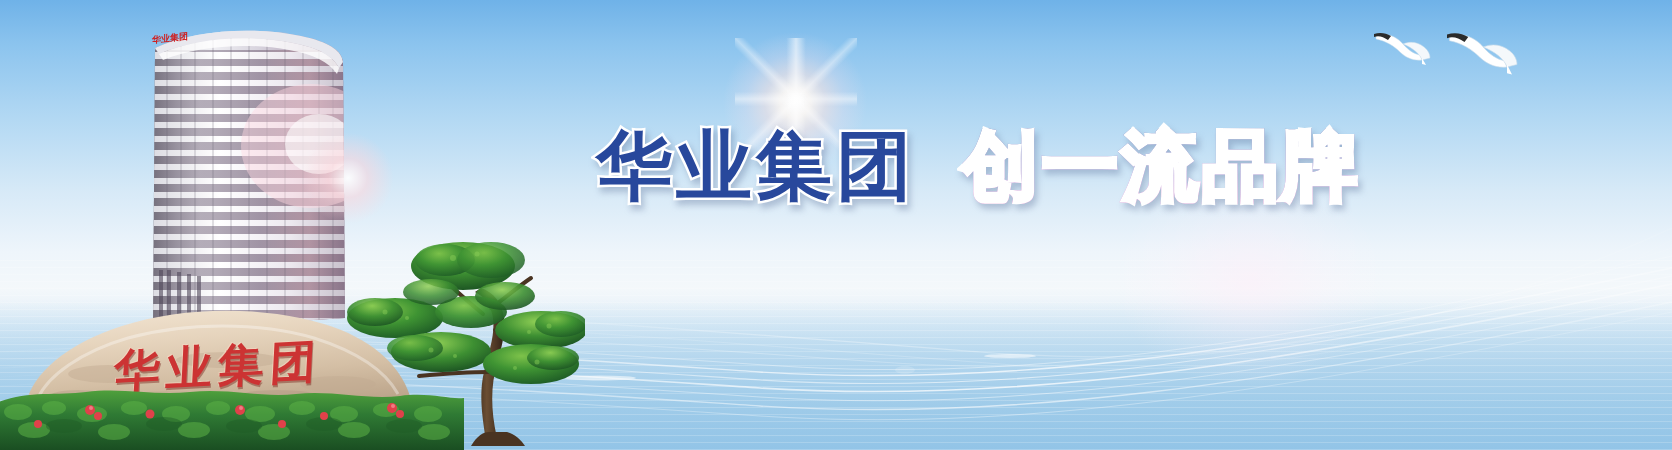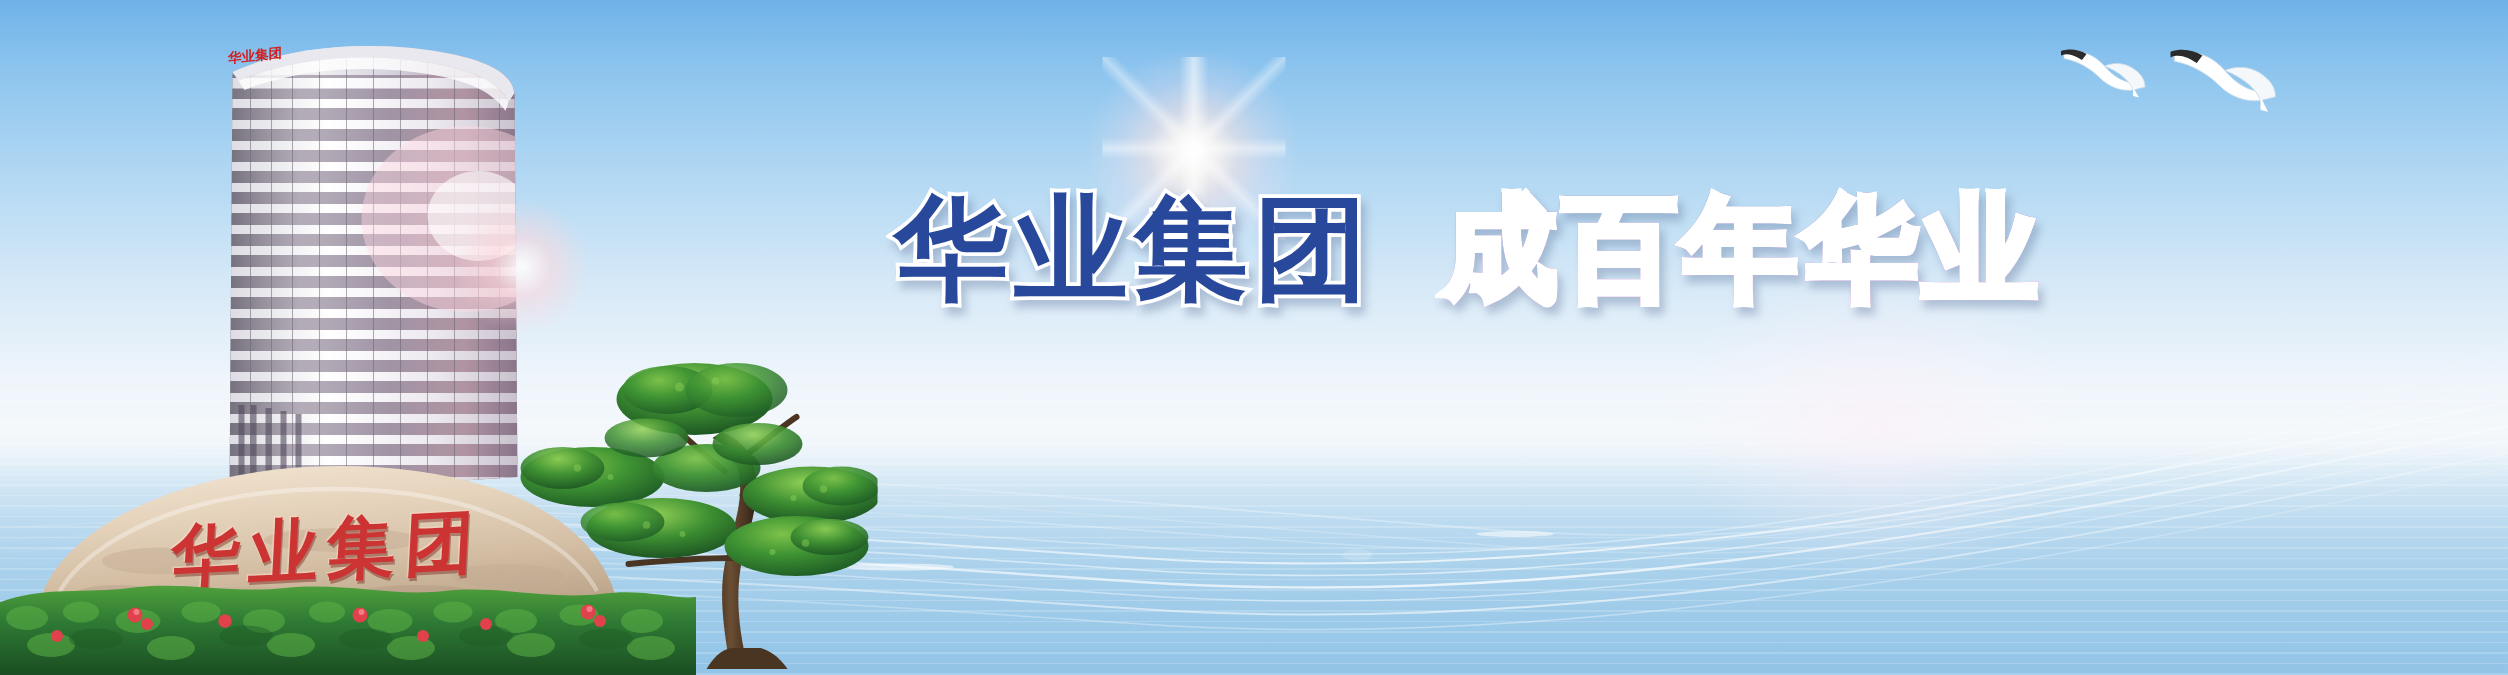--- a/index.html
+++ b/index.html
@@ -449,17 +449,17 @@
     <g fill="#f58b93" opacity=".8">
       <circle cx="97" cy="28" r="2"></circle>
         <circle cx="247" cy="28" r="2"></circle>
         <circle cx="399" cy="26" r="2"></circle>
     </g>
   </svg>
 
   <div class="slogan">
     <span class="seg seg-a">华业集团</span>
     <span class="seg-gap"></span>
-    <span class="seg seg-b">成百年华业</span>
+    <span class="seg seg-b">创一流品牌</span>
   </div>
 
   <span class="sr">Corporate hero banner with high-rise tower, engraved boulder and company slogan</span>
 </div>
 
 </body></html>

